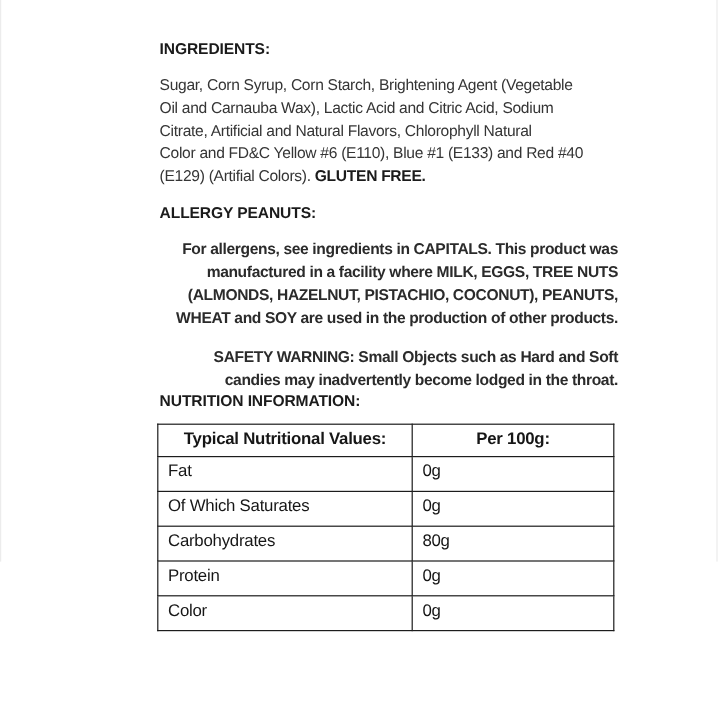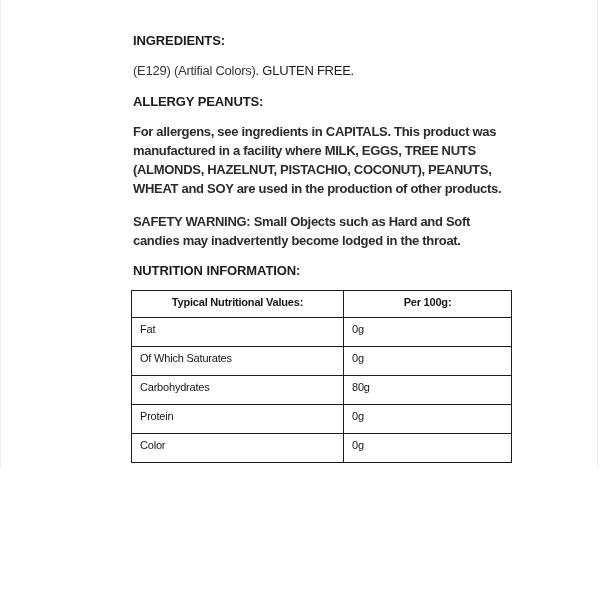--- a/index.html
+++ b/index.html
@@ -43,38 +43,39 @@
     color: #353535;
     line-height: 19px;
     letter-spacing: -0.25px;
     white-space: pre-line;
     margin: 0;
   }
   .body-text.semibold {
     font-weight: 600;
     color: #2b2b2b;
     letter-spacing: -0.3px;
+    text-align: right;
   }
   .bold-inline {
-    font-weight: 400;
+    font-weight: 700;
     color: #1b1b1b;
   }
   .gap-after-para { margin-bottom: 14px; }
   .gap-after-line { margin-bottom: 14px; }
-  .gap-small { margin-bottom: 13px; }
+  .gap-small { }
   .nutrition-table {
     border-collapse: collapse;
     margin-left: -2px;
     width: 380px;
     table-layout: fixed;
   }
   .nutrition-table th,
   .nutrition-table td {
     border: 1.5px solid #1c1c1c;
-    font-size: 11px;
+    font-size: 14px;
     color: #161616;
     letter-spacing: -0.2px;
     box-sizing: border-box;
   }
   .nutrition-table col.c1 { width: 212px; }
   .nutrition-table col.c2 { width: 168px; }
   .nutrition-table th {
     font-weight: 700;
     text-align: center;
     height: 27px;
@@ -90,20 +91,24 @@
   }
 </style>
 </head>
 <body>
 
 <div class="page">
   <div class="content">
 
     <div class="section-heading">INGREDIENTS:</div>
 
+    <p class="body-text">Sugar, Corn Syrup, Corn Starch, Brightening Agent (Vegetable
+Oil and Carnauba Wax), Lactic Acid and Citric Acid, Sodium
+Citrate, Artificial and Natural Flavors, Chlorophyll Natural
+Color and FD&amp;C Yellow #6 (E110), Blue #1 (E133) and Red #40</p>
     <p class="body-text gap-after-line"><span>(E129) (Artifial Colors). </span><span class="bold-inline">GLUTEN FREE.</span></p>
 
     <div class="section-heading">ALLERGY PEANUTS:</div>
 
     <p class="body-text semibold gap-after-para">For allergens, see ingredients in CAPITALS. This product was
 manufactured in a facility where MILK, EGGS, TREE NUTS
 (ALMONDS, HAZELNUT, PISTACHIO, COCONUT), PEANUTS,
 WHEAT and SOY are used in the production of other products.</p>
 
     <p class="body-text semibold gap-small">SAFETY WARNING: Small Objects such as Hard and Soft

